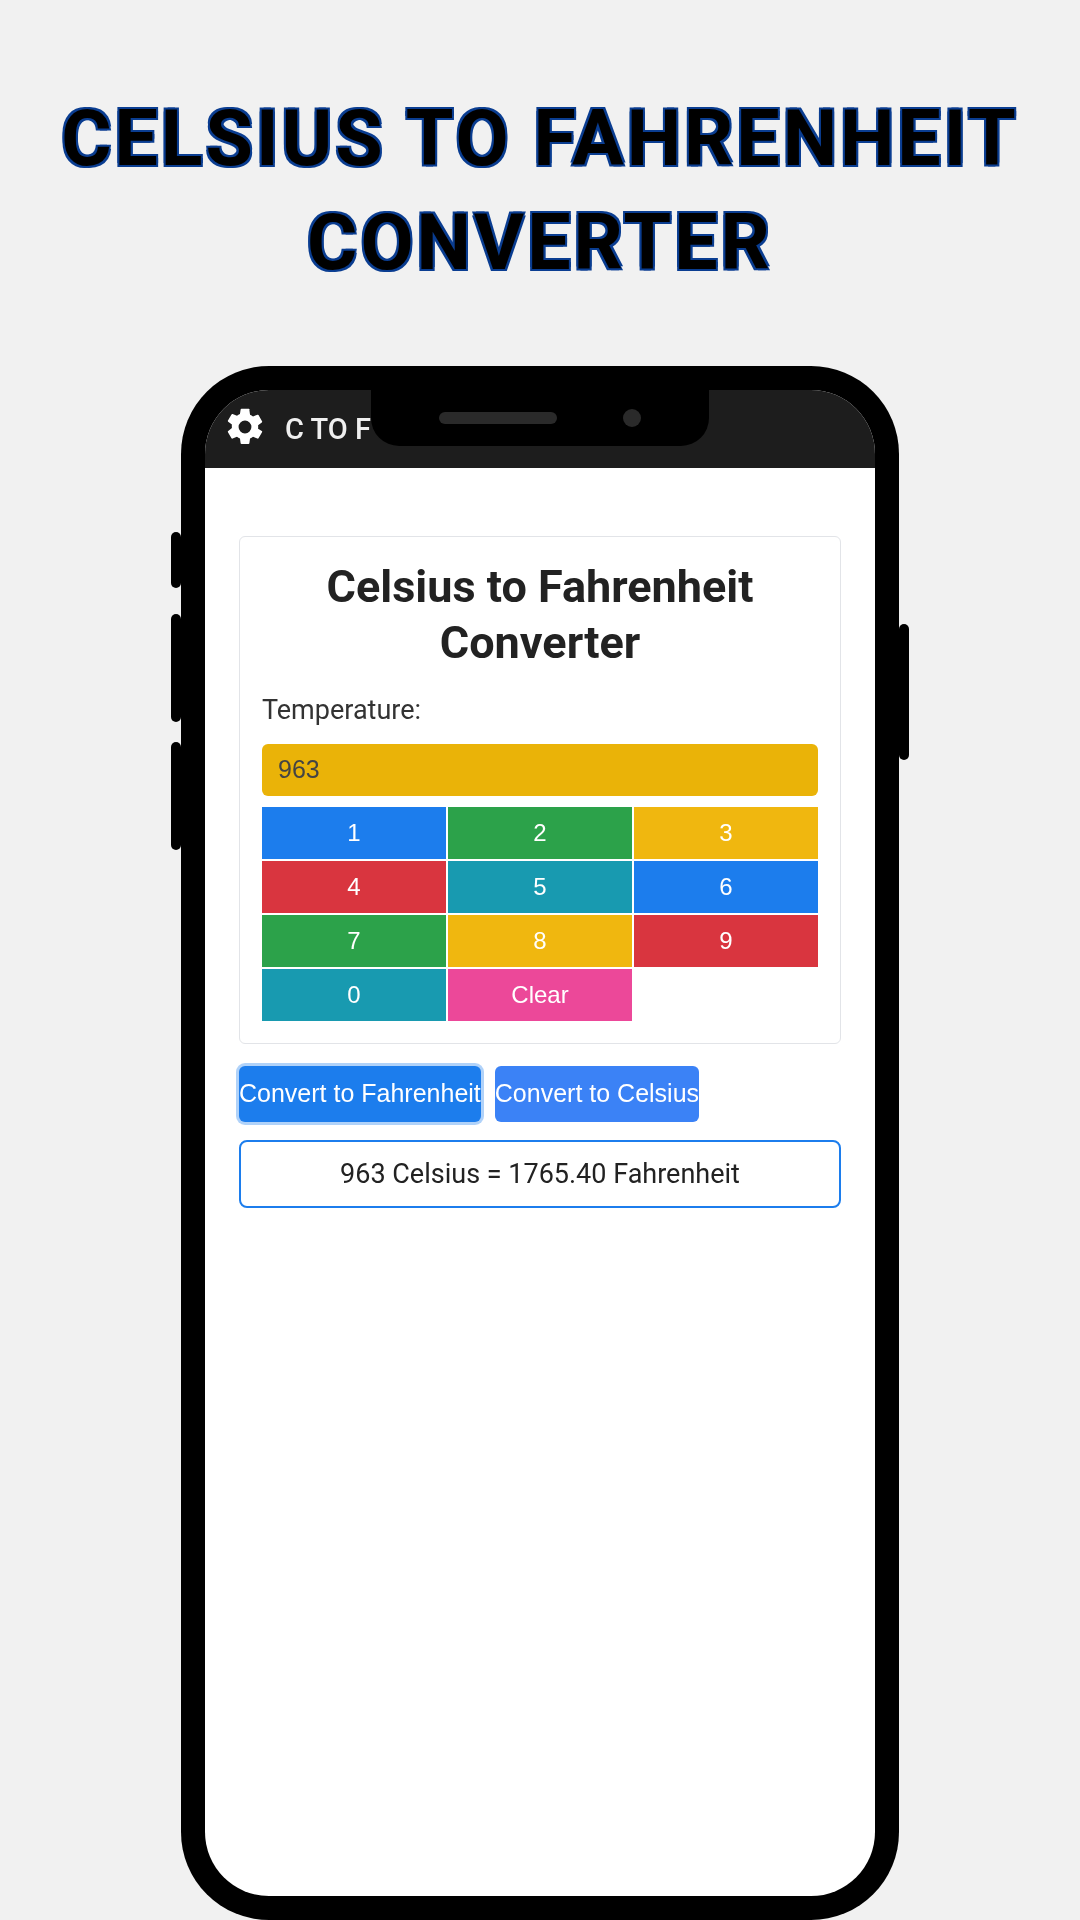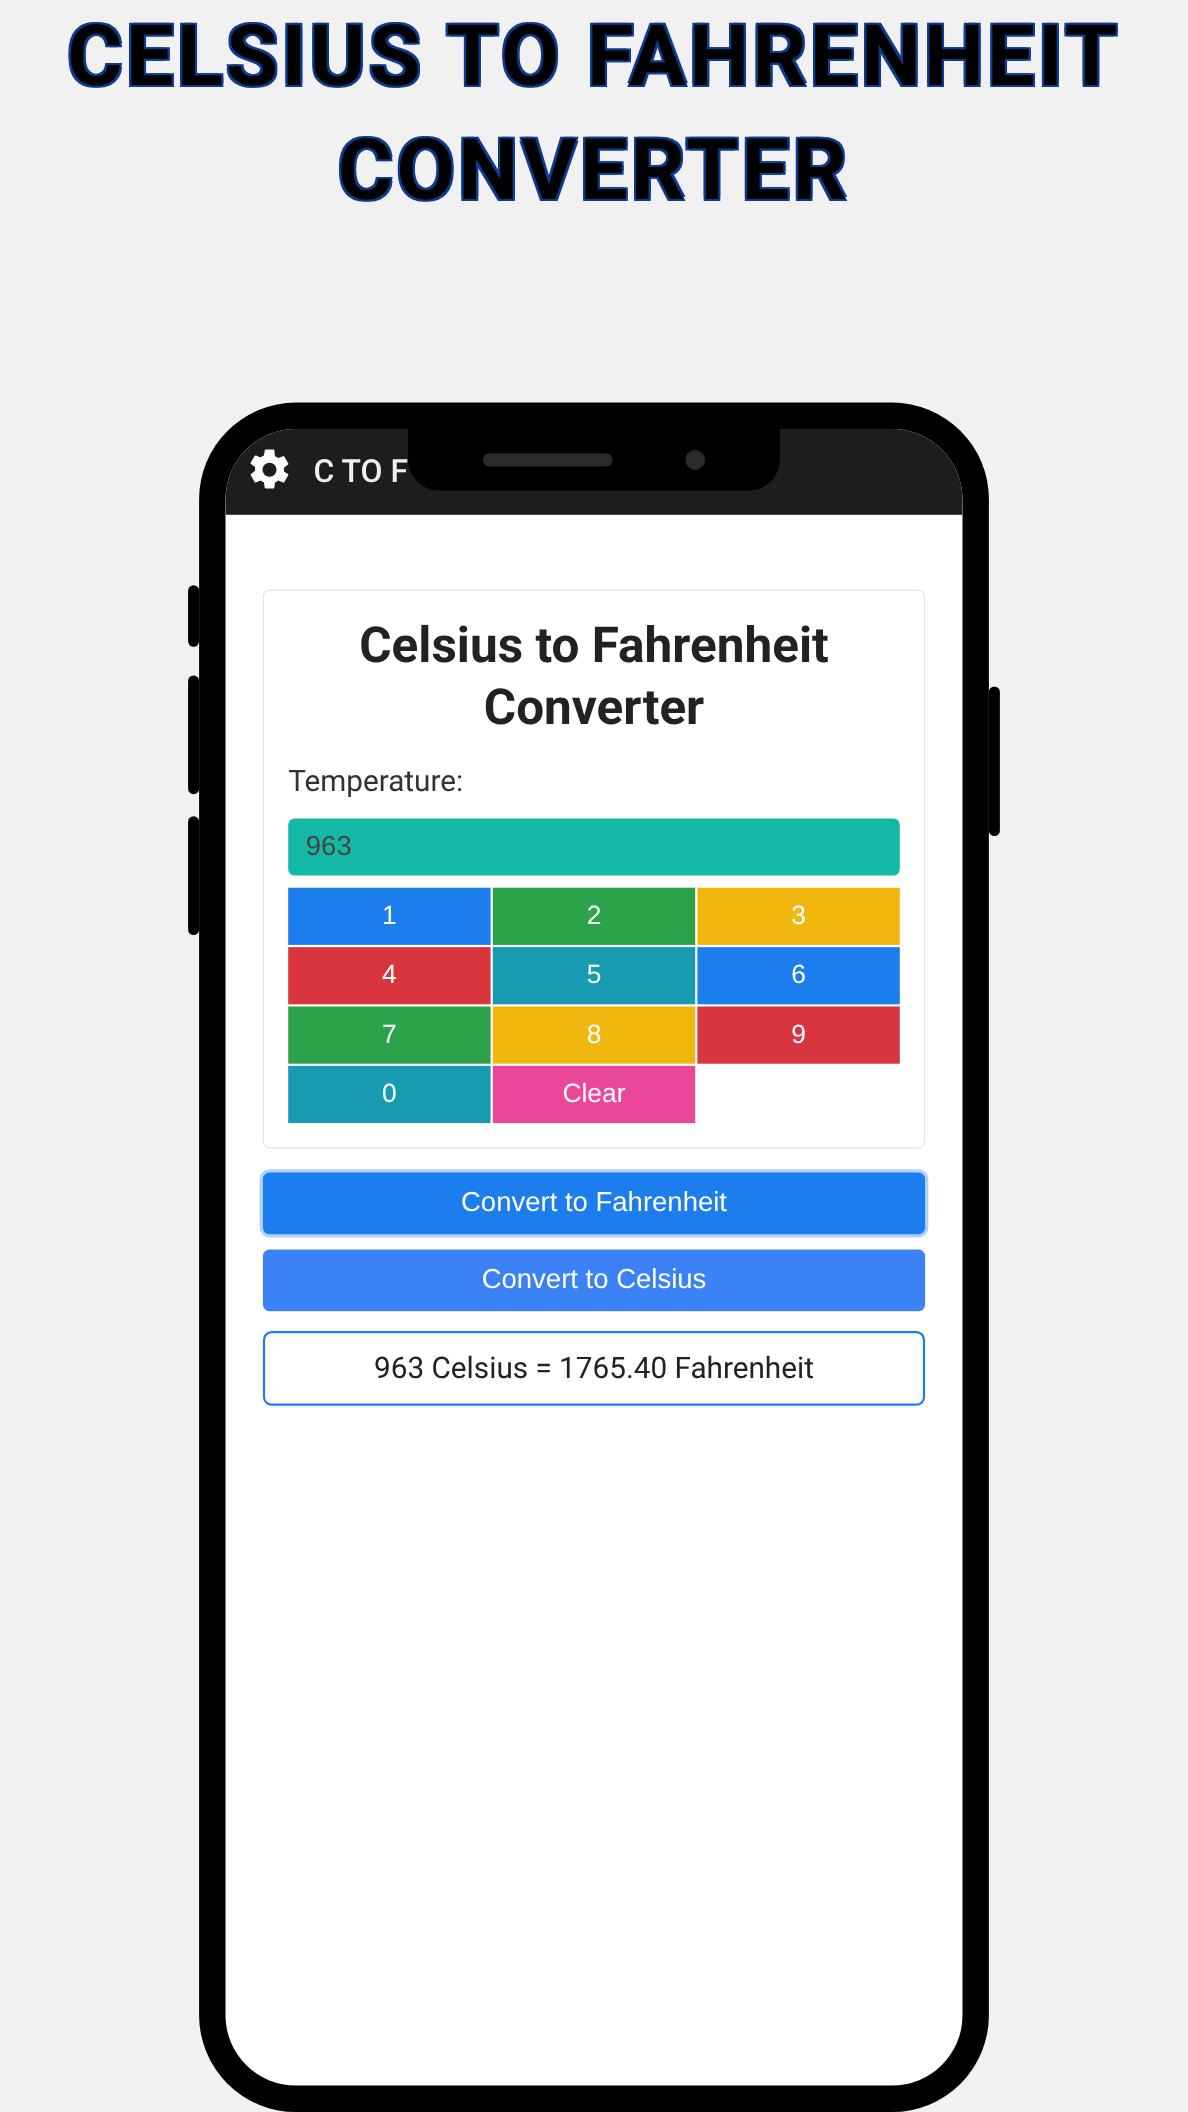--- a/index.html
+++ b/index.html
@@ -6,20 +6,21 @@
 body {
   width: 1080px;
   height: 1920px;
   background: #f1f1f1;
   font-family: -apple-system, BlinkMacSystemFont, "Segoe UI", Roboto, Arial, sans-serif;
   overflow: hidden;
   position: relative;
 }
 .headline {
   text-align: center;
+  padding-top: 88px;
 }
 .headline h1 {
   font-size: 77px;
   font-weight: 700;
   letter-spacing: 3px;
   color: #000;
   text-shadow:
     -2px -2px 0 #0a3d91,
      2px -2px 0 #0a3d91,
     -2px  2px 0 #0a3d91,
@@ -124,21 +125,21 @@
 }
 .label-temp {
   text-align: left;
   font-size: 27px;
   color: #333;
   margin-bottom: 18px;
 }
 .temp-input {
   width: 100%;
   height: 52px;
-  background: #14b8a6;
+  background: #eab308;
   border: none;
   border-radius: 6px;
   padding: 0 16px;
   font-size: 25px;
   color: #444;
   margin-bottom: 1px;
 }
 .keypad {
   margin-top: 10px;
   display: grid;
@@ -155,21 +156,21 @@
   border: none;
   cursor: pointer;
   font-weight: 500;
 }
 .c-blue   { background: #1c7ded; }
 .c-green  { background: #2ca24a; }
 .c-yellow { background: #f0b70f; }
 .c-red    { background: #d9353f; }
 .c-teal   { background: #189ab0; }
 .c-gray   { background: #ec4899; }
-.actions { margin-top: 22px; display: flex; flex-direction: column; gap: 14px; }
+.actions { margin-top: 22px; display: flex; flex-direction: row; gap: 14px; }
 .btn-big {
   height: 56px;
   border: none;
   border-radius: 6px;
   color: #fff;
   font-size: 25px;
   cursor: pointer;
 }
 .btn-f { background: #1c7ded; box-shadow: 0 0 0 3px rgba(28,125,237,0.35); }
 .btn-c { background: #3b82f6; }

